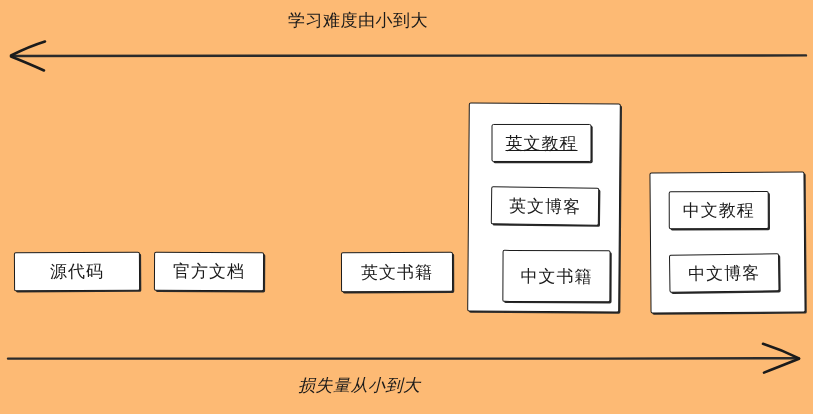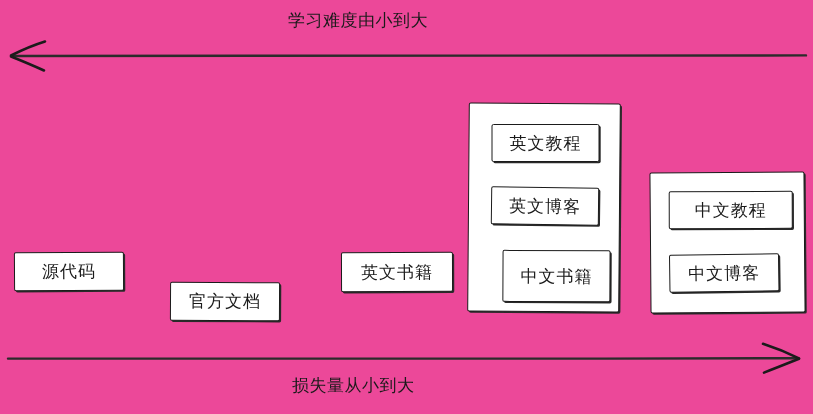--- a/index.html
+++ b/index.html
@@ -4,21 +4,21 @@
 <style>
   html, body {
     margin: 0;
     padding: 0;
     background: #ffffff;
   }
   #canvas {
     position: relative;
     width: 813px;
     height: 414px;
-    background: #ec4899;
+    background: #fdba74;
     overflow: hidden;
     font-family: "DejaVu Sans", "Liberation Sans", sans-serif;
     text-align: right;
   }
   .axis-label {
     position: absolute;
     color: #1a1a1a;
     font-size: 17px;
     line-height: 20px;
     letter-spacing: 0.5px;
@@ -78,32 +78,32 @@
       <path d="M 11 56.5 C 21 60.5, 33 65.5, 44 70.5" fill="none" stroke="#1b1b1b" stroke-width="2.6" stroke-linecap="round"></path>
     </g>
 
     <g>
       <path d="M 8 358.6 C 210 357.8, 520 359.4, 798 358.2" fill="none" stroke="#2b2b2b" stroke-width="2.4" stroke-linecap="round"></path>
       <path d="M 799 358.4 C 790 354, 776 348, 763 343.8" fill="none" stroke="#1b1b1b" stroke-width="2.6" stroke-linecap="round"></path>
       <path d="M 799 358.8 C 789 362.8, 776 368, 764 372.6" fill="none" stroke="#1b1b1b" stroke-width="2.6" stroke-linecap="round"></path>
     </g>
   </svg>
 
-  <div class="node sk1" style="left:14px; top:252px; width:110px; height:39px;">源代码</div>
+  <div class="node sk1" style="left:14px; top:252px; width:126px; height:39px;">源代码</div>
 
-  <div class="node sk2" style="left:170px; top:252px; width:110px; height:39px;margin-top:30px;">官方文档</div>
+  <div class="node sk2" style="left:154px; top:252px; width:110px; height:39px;">官方文档</div>
 
   <div class="node sk3" style="left:329px; top:252px; width:112px; height:40px;">英文书籍</div>
 
   <div class="group-box sk4" style="left:468px; top:103px; width:152px; height:209px;">
-    <div class="node sk5" style="left:22px; top:20px; width:108px; height:38px;">英文教程</div>
+    <div class="node sk5" style="left:22px; top:20px; width:100px; height:38px;text-decoration:underline;">英文教程</div>
     <div class="node sk6" style="left:22px; top:83px; width:108px; height:38px;">英文博客</div>
     <div class="node sk3" style="left:22px; top:146px; width:108px; height:52px;">中文书籍</div>
   </div>
 
   <div class="group-box sk5" style="left:650px; top:172px; width:155px; height:141px;">
-    <div class="node sk2" style="left:18px; top:18px; width:124px; height:38px;">中文教程</div>
+    <div class="node sk2" style="left:18px; top:18px; width:100px; height:38px;">中文教程</div>
     <div class="node sk1" style="left:18px; top:81px; width:110px; height:38px;">中文博客</div>
   </div>
 
-  <div class="axis-label" style="left:292px; top:375px;">损失量从小到大</div>
+  <div class="axis-label" style="left:298px; top:375px;font-style:italic;">损失量从小到大</div>
 
 </div>
 
 </body></html>

